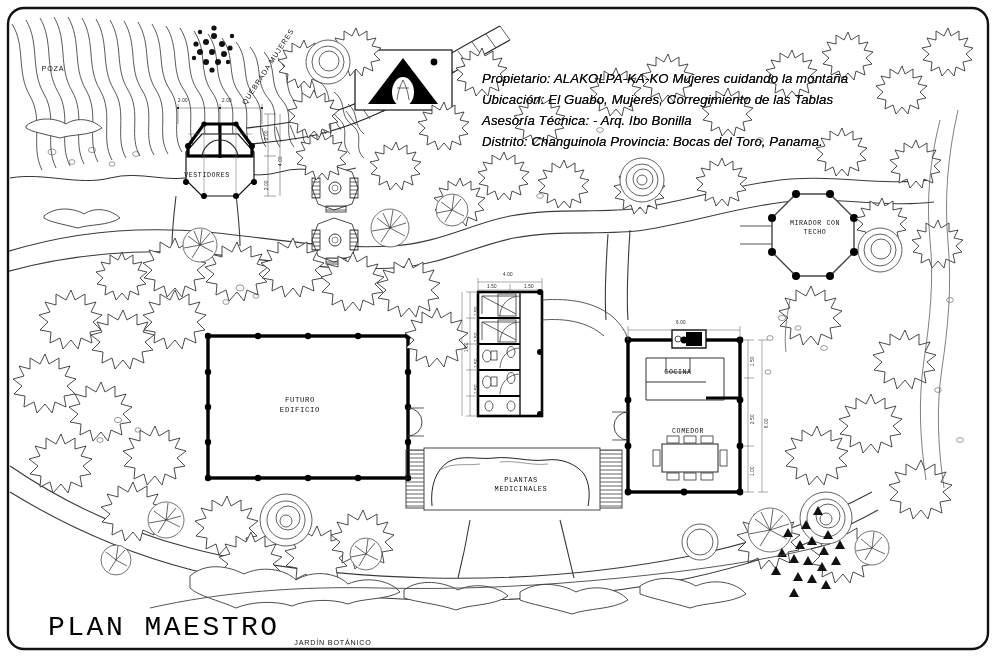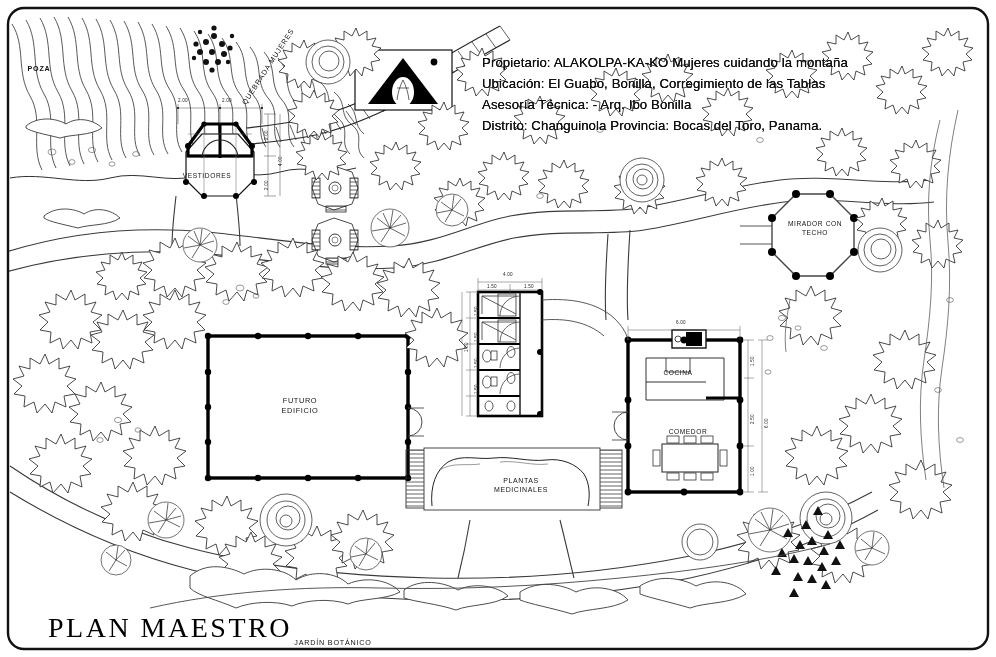--- a/index.html
+++ b/index.html
@@ -1,31 +1,31 @@
 <!DOCTYPE html>
 <html><head>
 <meta charset="utf-8">
 <style>
   html,body{margin:0;padding:0;background:#fff;}
   body{width:996px;height:657px;overflow:hidden;
        font-family:"Liberation Sans",sans-serif;color:#000;}
   #sheet{position:relative;width:996px;height:657px;background:#fff;}
   #cad{position:absolute;left:0;top:0;width:996px;height:657px;}
   
-  #titleblock{position:absolute;left:482px;top:52px;width:500px;}
+  #titleblock{position:absolute;left:482px;top:68px;width:500px;font-style:italic;}
   #titleblock .tbline{font-size:13.2px;letter-spacing:.1px;line-height:21px;
       font-family:"Liberation Sans",sans-serif;color:#111;
       text-shadow:0 0 .4px #000;}
   
   #plantitle{position:absolute;left:48px;top:612px;font-size:28px;
-      letter-spacing:2.5px;color:#000;font-family:Liberation Serif, serif;}
+      letter-spacing:2.5px;color:#000;font-family:Liberation Mono, monospace;}
   
   .roomlbl{position:absolute;text-align:center;font-size:6.6px;
       letter-spacing:.6px;line-height:8.6px;color:#111;
-      font-family:Liberation Sans, sans-serif;}
+      font-family:Liberation Mono, monospace;}
   .sitelbl{position:absolute;text-align:center;font-size:7.2px;
       letter-spacing:.8px;color:#111;}
   .dimtxt{position:absolute;font-size:4.6px;letter-spacing:.2px;color:#222;}
   .dimtxt.vert{transform-origin:0 0;transform:rotate(-90deg);}
   .rot{transform-origin:50% 50%;}
 </style>
 </head>
 <body>
 
 <div id="sheet">
@@ -622,28 +622,28 @@
                  C700,570 770,560 830,544"></path>
       </g>
 
     </g>
 
     <rect x="8" y="8" width="980" height="641" rx="16" ry="16" fill="none" stroke="#111" stroke-width="2.4"></rect>
   </svg>
 
   <div id="titleblock">
     <div class="tbline">Propietario: ALAKOLPA-KA-KO  Mujeres cuidando la montaña</div>
-    <div class="tbline">Ubicación: El Guabo, Bonilla, Corregimiento de las Tablas</div>
+    <div class="tbline">Ubicación: El Guabo, Mujeres, Corregimiento de las Tablas</div>
     <div class="tbline">Asesoría Técnica:                        - Arq. Ibo Bonilla</div>
     <div class="tbline">Distrito: Changuinola  Provincia: Bocas del Toro, Panama.</div>
   </div>
 
   <div id="plantitle">PLAN  MAESTRO</div>
 
-  <div class="sitelbl" style="left:16px;top:64px;width:46px;font-weight:bold;">POZA</div>
+  <div class="sitelbl" style="left:30px;top:64px;width:46px;">POZA</div>
   <div class="sitelbl rot" style="left:222px;top:62px;width:92px;transform:rotate(-57deg);">QUEBRADA MUJERES</div>
   <div class="sitelbl" style="left:283px;top:638px;width:100px;">JARDÍN BOTÁNICO</div>
 
   <div class="roomlbl" style="left:177px;top:172px;width:60px;">VESTIDORES</div>
   <div class="roomlbl" style="left:785px;top:220px;width:60px;white-space:pre-line;">MIRADOR CON
 TECHO</div>
   <div class="roomlbl" style="left:270px;top:396px;width:60px;white-space:pre-line;font-size:7.4px;line-height:9.6px;">FUTURO
 EDIFICIO</div>
   <div class="roomlbl" style="left:648px;top:369px;width:60px;">COCINA</div>
   <div class="roomlbl" style="left:658px;top:428px;width:60px;">COMEDOR</div>

